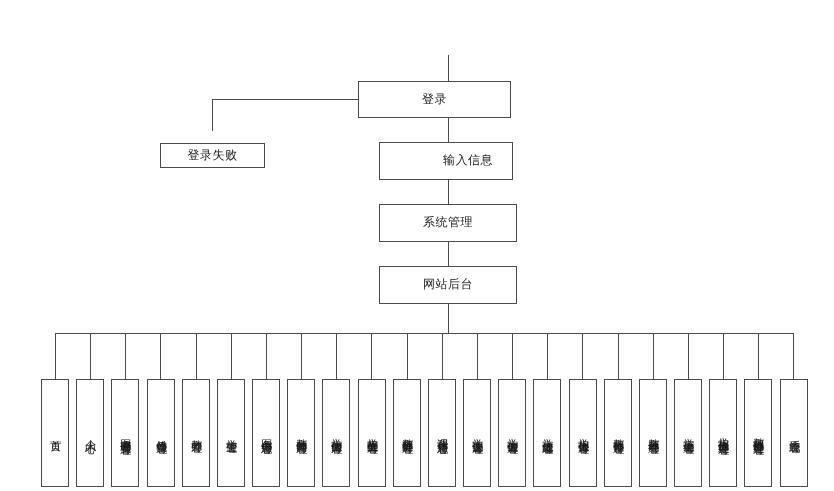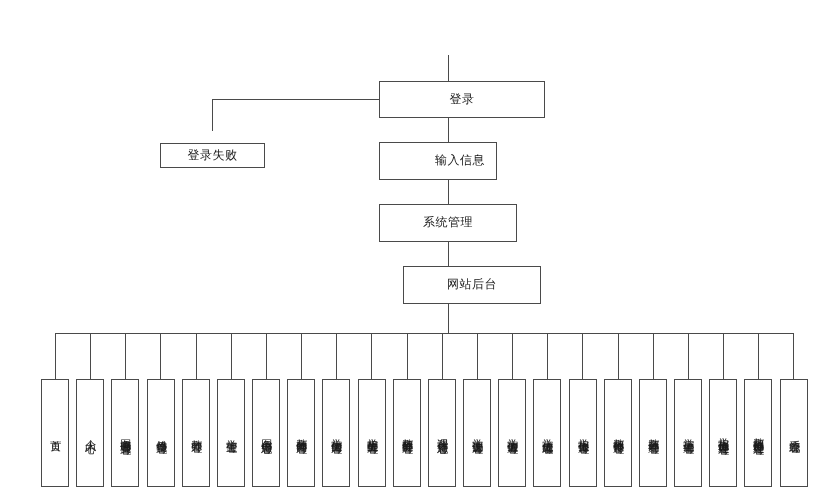--- a/index.html
+++ b/index.html
@@ -104,37 +104,37 @@
   <div class="line-v" style="left:547px; top:333px; height:46px;"></div>
   <div class="line-v" style="left:582px; top:333px; height:46px;"></div>
   <div class="line-v" style="left:618px; top:333px; height:46px;"></div>
   <div class="line-v" style="left:653px; top:333px; height:46px;"></div>
   <div class="line-v" style="left:688px; top:333px; height:46px;"></div>
   <div class="line-v" style="left:723px; top:333px; height:46px;"></div>
   <div class="line-v" style="left:758px; top:333px; height:46px;"></div>
   <div class="line-v" style="left:793px; top:333px; height:46px;"></div>
 
 
-  <div class="node rect" style="left:379px; top:81px; width:166px; height:37px;">
+  <div class="node rect" style="left:358px; top:81px; width:153px; height:37px;">
     <span>登录</span>
   </div>
 
   <div class="node rect" style="left:160px; top:131px; width:105px; height:25px;margin-top:12px;">
     <span>登录失败</span>
   </div>
 
-  <div class="node rect" style="left:379px; top:142px; width:118px; height:38px;padding-left:44px;">
+  <div class="node rect" style="left:379px; top:142px; width:134px; height:38px;padding-left:44px;">
     <span>输入信息</span>
   </div>
 
   <div class="node rect" style="left:379px; top:204px; width:138px; height:38px;">
     <span>系统管理</span>
   </div>
 
-  <div class="node rect" style="left:379px; top:266px; width:138px; height:38px;margin-left:24px;">
+  <div class="node rect" style="left:379px; top:266px; width:138px; height:38px;">
     <span>网站后台</span>
   </div>
 
   <div class="leaf" style="left:41px;  top:379px; width:28px; height:108px;">
       <span class="vtext">首页</span>
     </div>
   <div class="leaf" style="left:76px;  top:379px; width:28px; height:108px;">
       <span class="vtext">个人中心</span>
     </div>
   <div class="leaf" style="left:111px; top:379px; width:28px; height:108px;">

